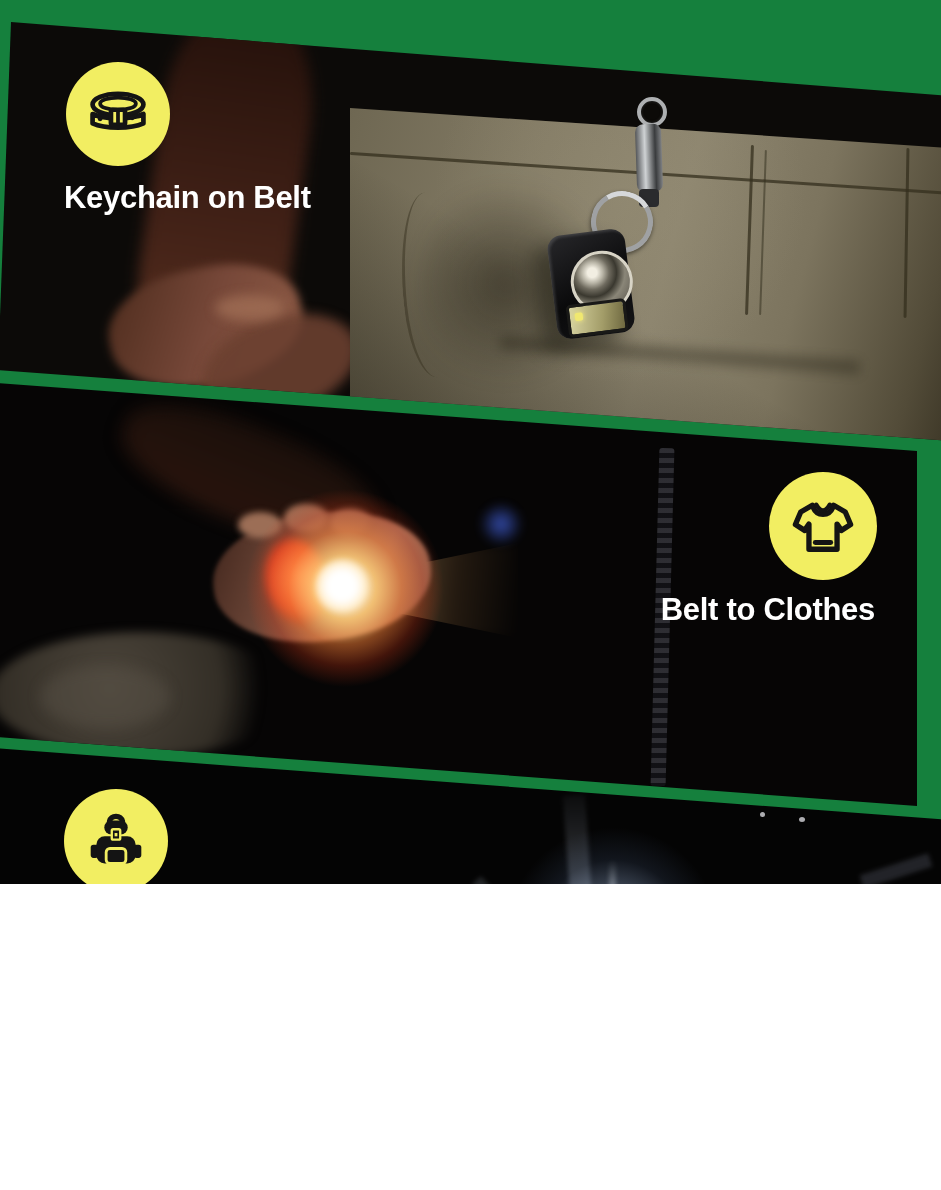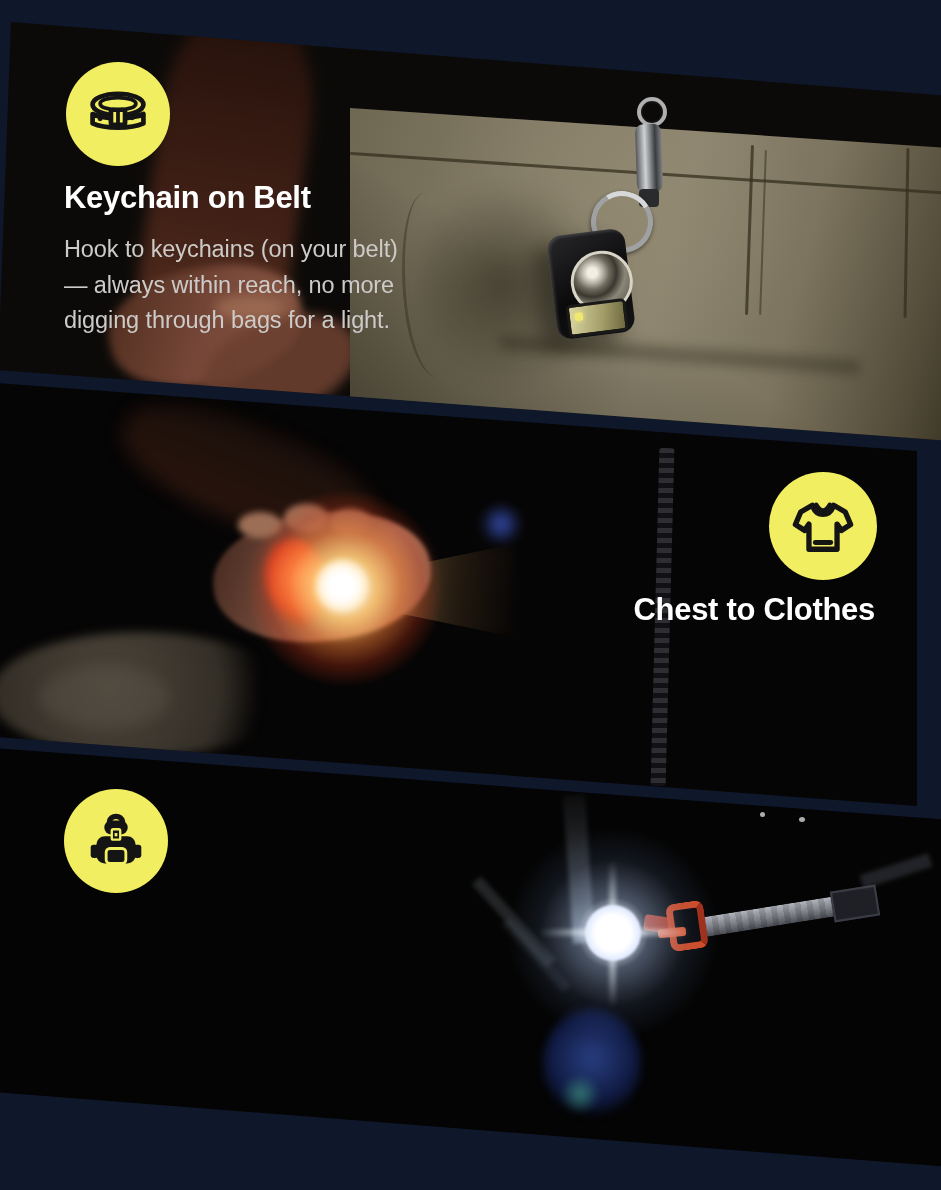--- a/index.html
+++ b/index.html
@@ -1,18 +1,18 @@
 <!DOCTYPE html>
 <html><head>
 <meta charset="utf-8">
 <style>
   html,body{margin:0;padding:0;}
   body{width:941px;height:1190px;background:#ffffff;overflow:hidden;position:relative;
        font-family:"Liberation Sans","DejaVu Sans",sans-serif;}
-  .canvas{position:absolute;inset:0;width:941px;height:1190px;background:#0f172a;overflow:hidden;}
+  .canvas{position:absolute;inset:0;width:941px;height:884px;background:#15803d;overflow:hidden;}
 
   
   .panel{position:absolute;inset:0;}
   .panel .ph{position:absolute;}
   #panel1{background:transparent;clip-path:polygon(11px 22px,950px 96px,950px 441px,-2px 370px);}
   #panel2{background:transparent;clip-path:polygon(-5px 383px,917px 451px,917px 806px,-5px 737px);}
   #panel3{background:transparent;clip-path:polygon(-5px 748px,950px 820px,950px 1167px,-5px 1092px);}
   .fill1{position:absolute;inset:0;background:#0c0a08;}
   .fill2{position:absolute;inset:0;background:#060505;}
   .fill3{position:absolute;inset:0;background:#040404;}
@@ -218,34 +218,31 @@
           <path d="M7 26 C20 32 48 32 61 26 L61 36 C48 42 20 42 7 36 Z" fill="#f2ee62"></path>
           <rect x="26.5" y="21.5" width="15" height="16" rx="2" fill="#f2ee62"></rect>
           <line x1="34" y1="24" x2="34" y2="36" stroke-width="4"></line>
           <circle cx="15" cy="31" r="2.6" fill="#141414" stroke="none"></circle>
           <circle cx="49" cy="30" r="2.6" fill="#141414" stroke="none"></circle>
           <circle cx="56.5" cy="28" r="2.4" fill="#141414" stroke="none"></circle>
         </svg>
       </span>
     </div>
     <div class="sec-title" id="title1">Keychain on Belt</div>
-    <div class="sec-body" id="body1">Hook to keychains (on your belt)
-— always within reach, no more
-digging through bags for a light.</div>
 
     <div class="badge" id="badge2" style="background:#f2ee62;">
       <span>
         <svg width="62" height="57" viewBox="0 0 64 58" fill="none" stroke="#141414" stroke-width="5.5" stroke-linecap="round" stroke-linejoin="round">
           <path d="M21 7 L9 14 L3.5 27 L13 33 L17.5 26.5 V52.5 H46.5 V26.5 L51 33 L60.5 27 L55 14 L43 7 C41 13.5 37 16.5 32 16.5 C27 16.5 23 13.5 21 7 Z"></path>
           <path d="M25 6.5 Q32 18.5 39 6.5" stroke-width="4.5"></path>
           <line x1="24" y1="45.5" x2="40" y2="45.5" stroke-width="5"></line>
         </svg>
       </span>
     </div>
-    <div class="sec-title" id="title2">Chest to Clothes</div>
+    <div class="sec-title" id="title2">Belt to Clothes</div>
 
     <div class="badge" id="badge3" style="background:#f2ee62;">
       <span>
         <svg width="60" height="60" viewBox="0 0 64 64">
           <path d="M25 11 C27 4 37 4 39 11" fill="none" stroke="#141414" stroke-width="5.5" stroke-linecap="round"></path>
           <rect x="19.5" y="10" width="25" height="15" rx="7.5" fill="#141414"></rect>
           <rect x="5" y="36" width="8" height="14" rx="3" fill="#141414"></rect>
           <rect x="51" y="36" width="8" height="14" rx="3" fill="#141414"></rect>
           <rect x="11" y="27" width="42" height="29" rx="9" fill="#141414"></rect>
           <rect x="27.5" y="19.5" width="9" height="11" rx="1.5" fill="#141414" stroke="#f2ee62" stroke-width="2.5"></rect>

